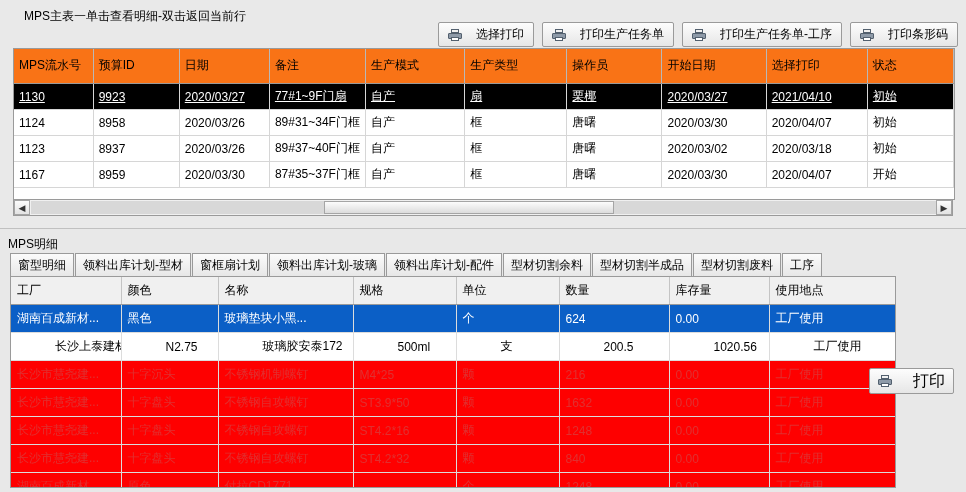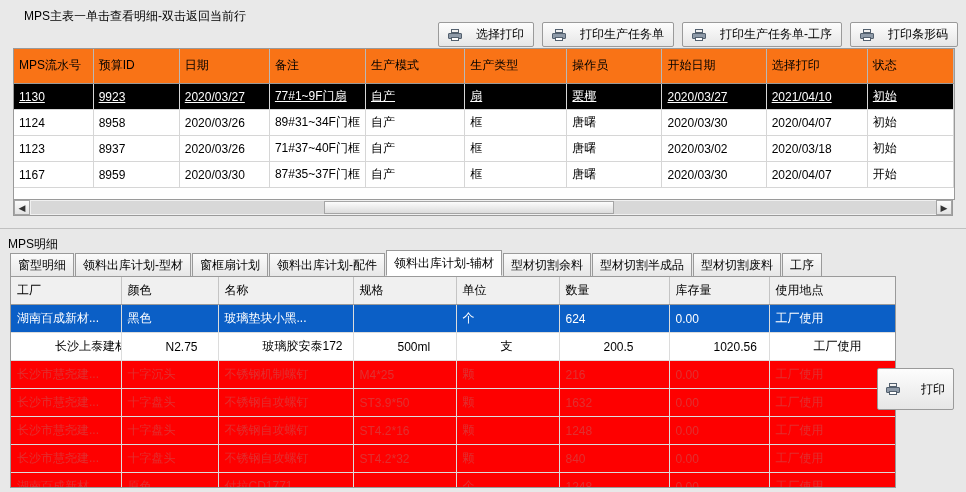--- a/index.html
+++ b/index.html
@@ -167,21 +167,21 @@
   
   .bottom-title {
     position: absolute;
     left: 8px; top: 236px;
     font-size: 12px;
   }
   .tabs {
     position: absolute;
     left: 10px; top: 252px;
     display: flex;
-    align-items: flex-end;
+    align-items: center;
     gap: 1px;
     height: 24px;
   }
   .tab {
     height: 22px;
     line-height: 22px;
     padding: 0 7px;
     background: linear-gradient(#fbfbfb, #e7e7e7);
     border: 1px solid #9a9a9a;
     border-bottom: none;
@@ -250,25 +250,25 @@
     padding-left: 44px;
   }
 
   .print-side {
     position: absolute;
     right: 12px; top: 368px;
     display: flex;
     align-items: center;
     gap: 21px;
     height: 24px;
-    padding: 8px 8px;
+    padding: 0 8px;
     background: linear-gradient(#fdfdfd, #e6e6e6);
     border: 1px solid #9a9a9a;
     border-radius: 2px;
-    font-size: 12px;
+    font-size: 16px;
     cursor: pointer;
   }
 </style>
 </head>
 <body>
 
 <div id="app">
 
   <div class="top-panel">
 
@@ -359,21 +359,21 @@
             <td>框</td>
             <td>唐曙</td>
             <td>2020/03/30</td>
             <td>2020/04/07</td>
             <td>初始</td>
           </tr>
           <tr>
             <td>1123</td>
             <td>8937</td>
             <td>2020/03/26</td>
-            <td>71#37~40F门框</td>
+            <td>89#37~40F门框</td>
             <td>自产</td>
             <td>框</td>
             <td>唐曙</td>
             <td>2020/03/02</td>
             <td>2020/03/18</td>
             <td>初始</td>
           </tr>
           <tr>
             <td>1167</td>
             <td>8959</td>
@@ -398,22 +398,22 @@
       <div class="arrow right">▶</div>
     </div>
   </div>
 
   <div class="bottom-title">MPS明细</div>
 
   <div class="tabs">
     <div class="tab">窗型明细</div>
     <div class="tab">领料出库计划-型材</div>
     <div class="tab">窗框扇计划</div>
+    <div class="tab">领料出库计划-玻璃</div>
     <div class="tab">领料出库计划-配件</div>
-    <div class="tab active">领料出库计划-辅材</div>
     <div class="tab">型材切割余料</div>
     <div class="tab">型材切割半成品</div>
     <div class="tab">型材切割废料</div>
     <div class="tab">工序</div>
   </div>
 
   <div class="detail-wrap">
     <table class="detail">
       <colgroup>
         <col style="width:110px">

